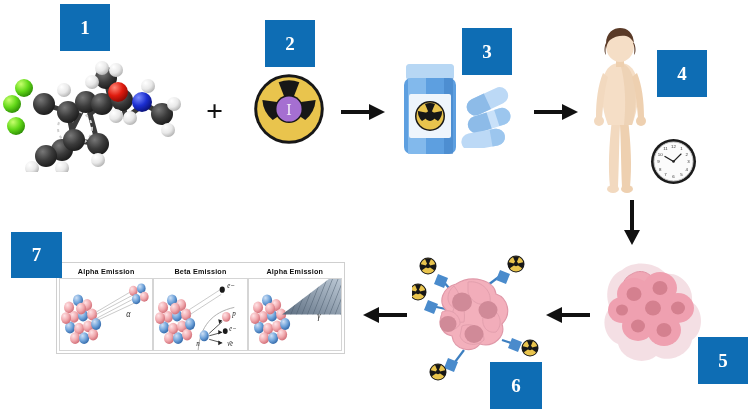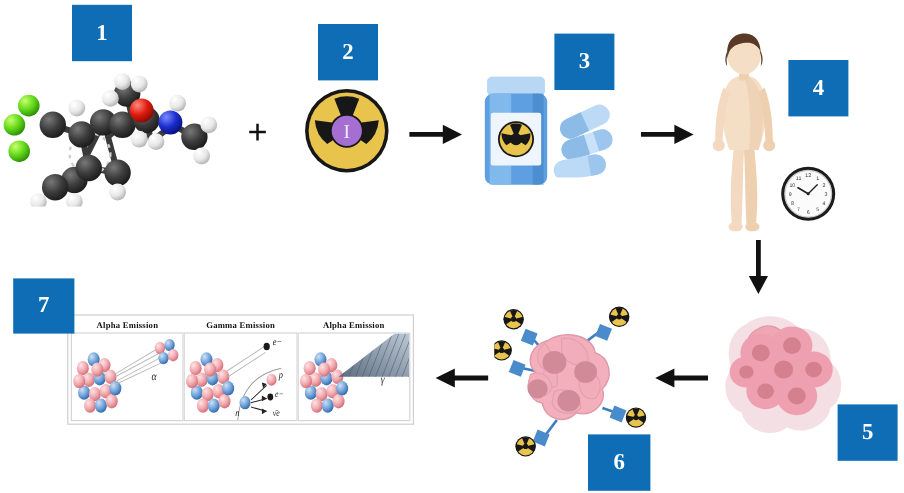--- a/index.html
+++ b/index.html
@@ -36,21 +36,21 @@
   .clock{position:absolute;}
 
   
   .tumour{position:absolute;}
 
   
   .emission{position:absolute;border:1px solid #cfcfcf;background:#fff;}
   .emission-grid{display:flex;height:100%;box-sizing:border-box;padding:2px;}
   .em-col{flex:1;display:flex;flex-direction:column;align-items:center;
           padding:0 1px;box-sizing:border-box;}
-  .em-title{font-family:Liberation Serif, serif;font-weight:bold;
+  .em-title{font-family:Liberation Sans, sans-serif;font-weight:bold;
             font-size:7.2px;color:#111;letter-spacing:.2px;
             margin:2px 0 2px 0;white-space:nowrap;}
   .em-box{flex:1;width:100%;border:1px solid #d5d5d5;background:#fff;
           position:relative;overflow:hidden;}
   .em-box svg{display:block;width:100%;height:100%;}
 </style>
 </head>
 <body>
 
 <div class="stage">
@@ -443,21 +443,21 @@
               <circle cx="81" cy="8" r="4.3" fill="url(#nn)"></circle>
               <circle cx="76" cy="17" r="4.3" fill="url(#nn)"></circle>
               <circle cx="84" cy="15" r="4.3" fill="url(#np)"></circle>
             </g>
             <text x="66" y="32" font-family="Liberation Serif, serif" font-style="italic" font-size="8" fill="#222">α</text>
           </svg>
         </div>
       </div>
 
       <div class="em-col">
-        <div class="em-title">Gamma Emission</div>
+        <div class="em-title">Beta Emission</div>
         <div class="em-box">
           <svg viewBox="0 0 92 60" preserveAspectRatio="none" aria-hidden="true">
             <g>
               <circle cx="9" cy="24" r="5" fill="url(#np)"></circle>
                 <circle cx="18" cy="18" r="5" fill="url(#nn)"></circle>
               <circle cx="27" cy="22" r="5" fill="url(#np)"></circle>
                 <circle cx="14" cy="32" r="5" fill="url(#np)"></circle>
               <circle cx="23" cy="31" r="5" fill="url(#nn)"></circle>
                 <circle cx="32" cy="30" r="5" fill="url(#np)"></circle>
               <circle cx="10" cy="41" r="5" fill="url(#nn)"></circle>

